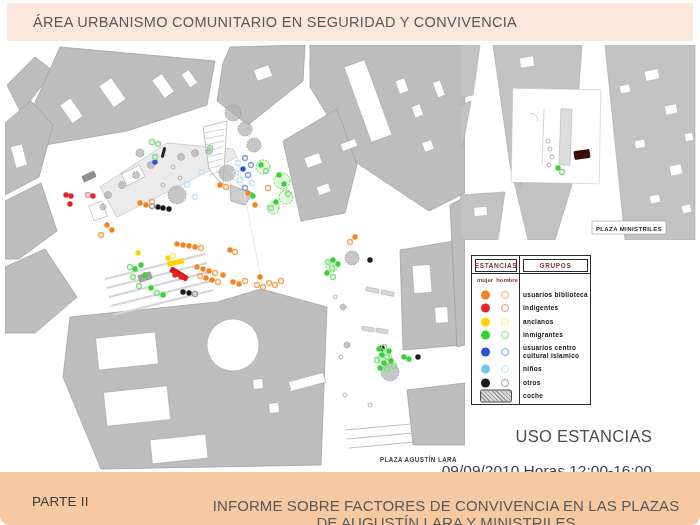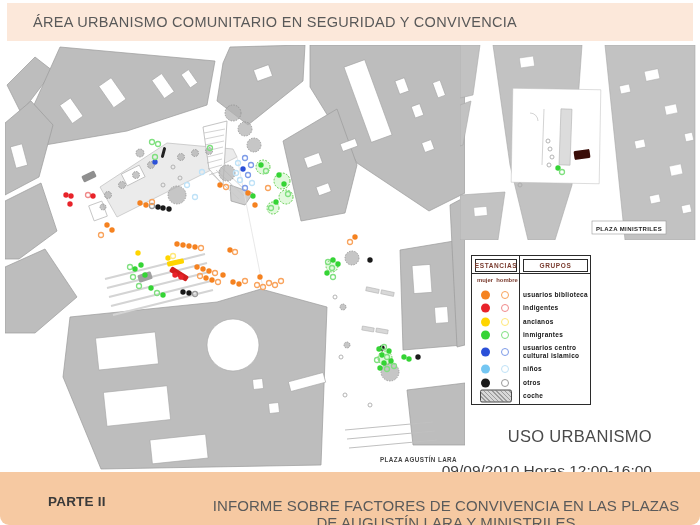--- a/index.html
+++ b/index.html
@@ -3,21 +3,21 @@
 <meta charset="utf-8">
 <style>
   html,body{margin:0;padding:0;background:#ffffff;}
   .slide{position:relative;width:700px;height:525px;background:#ffffff;overflow:hidden;
          font-family:"Liberation Sans",sans-serif;border-radius:9px;}
   
   .header-band{position:absolute;left:7px;right:7px;top:3px;height:38px;background:#fce8da;}
   .title{position:absolute;left:26px;top:11px;font-size:14.5px;letter-spacing:.3px;color:#595959;}
   
   .footer-band{position:absolute;left:0;right:0;top:472px;height:53px;background:#f6c9a2;}
-  .footer-left{position:absolute;left:48px;top:22px;font-size:13.5px;font-weight:bold;color:#3a3a3a;letter-spacing:.2px;}
+  .footer-left{position:absolute;left:32px;top:22px;font-size:13.5px;font-weight:normal;color:#3a3a3a;letter-spacing:.2px;}
   .footer-right{position:absolute;left:210px;right:18px;top:25px;font-size:15px;color:#5a5a5a;text-align:center;letter-spacing:.1px;}
   
   .main-map{position:absolute;left:5px;top:45px;}
   .inset-map{position:absolute;left:460px;top:45px;}
   
   .uso{position:absolute;right:48px;top:427px;text-align:right;color:#4a4a4a;}
   .uso .l1{font-size:16.5px;letter-spacing:.3px;}
   .uso .l2{font-size:15.5px;margin-top:16px;color:#3f3f3f;}
   
   .legend{position:absolute;left:471px;top:255px;width:120px;height:150px;background:#fff;
@@ -351,21 +351,21 @@
           <div class="llbl">otros</div>
         </div>
         <div class="lrow" style="height: 13.5px;">
           <div class="car-swatch"></div>
           <div class="llbl">coche</div>
         </div>
       </div>
   </div>
 
   <div class="uso">
-    <div class="l1">USO URBANISMO</div>
+    <div class="l1">USO ESTANCIAS</div>
     <div class="l2">09/09/2010 Horas 12:00-16:00</div>
   </div>
 
   <div class="footer-band" style="background: rgb(246, 201, 162);">
     <div class="footer-left">PARTE II</div>
     <div class="footer-right">INFORME SOBRE FACTORES DE CONVIVENCIA EN LAS PLAZAS DE AUGUSTÍN LARA Y MINISTRILES</div>
   </div>
 
 </div>
 

